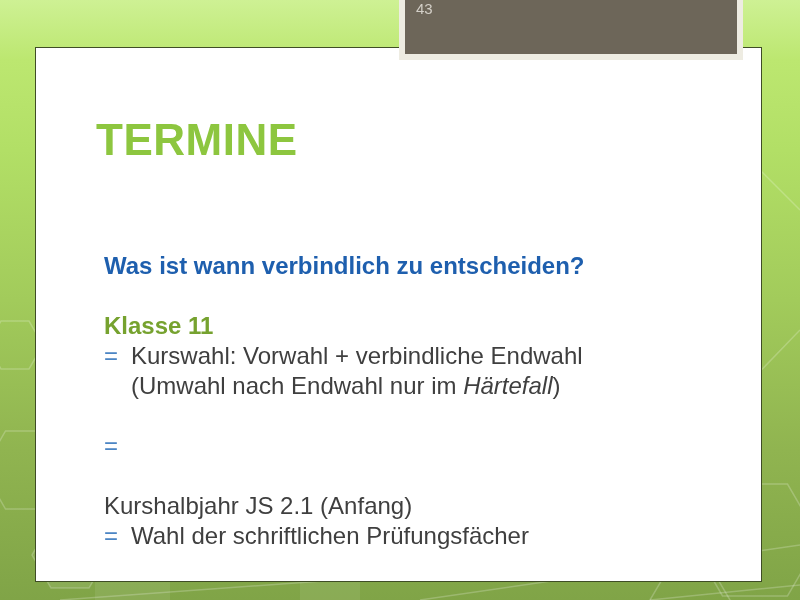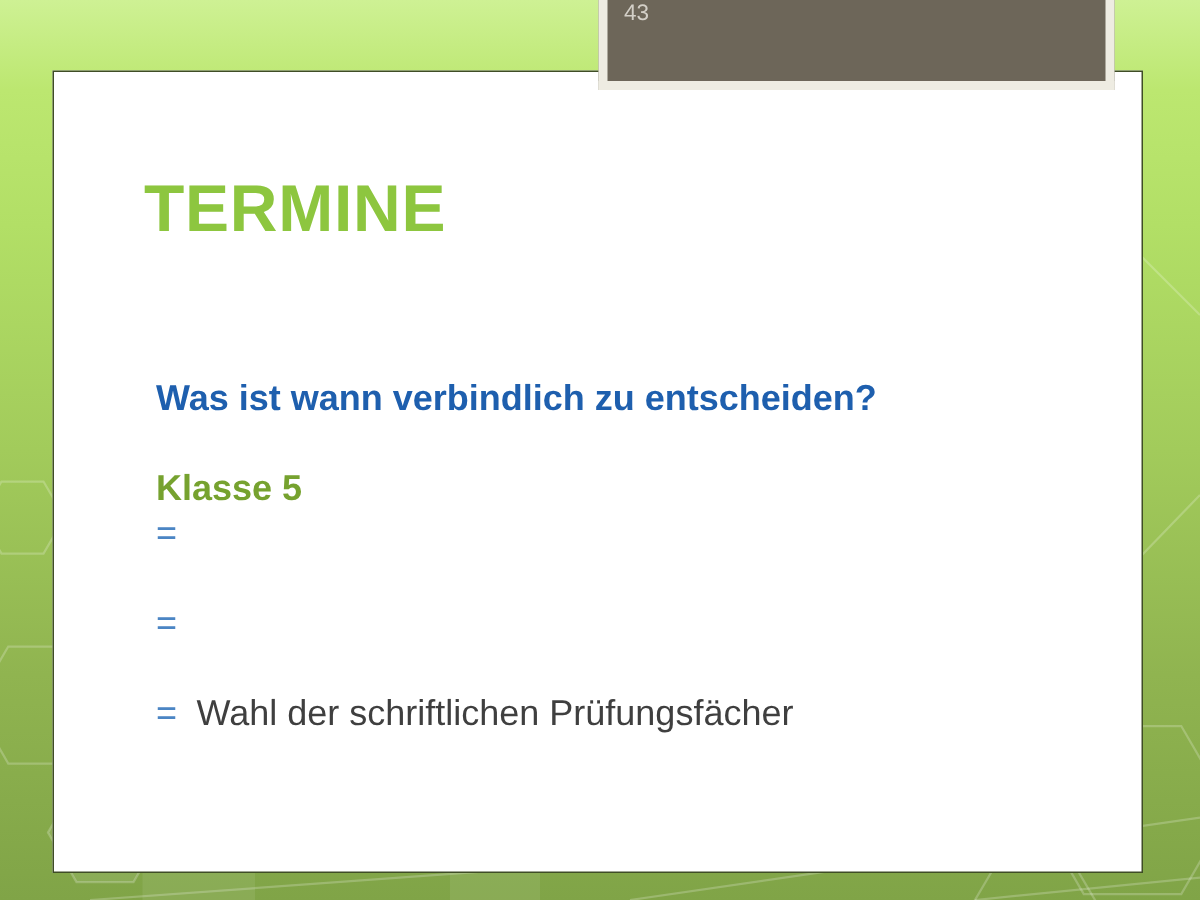--- a/index.html
+++ b/index.html
@@ -115,33 +115,37 @@
 
   <div class="content-box">
 
     <h1 class="slide-title">TERMINE</h1>
 
     <div class="slide-body">
 
       <p class="question">Was ist wann verbindlich zu entscheiden?</p>
 
       <div class="section">
-        <p class="sec-heading green">Klasse 5</p>
+        <p class="sec-heading green">Klasse 11</p>
         <p class="line">
           <span class="eq">=</span>
+            <span>Kurswahl: Vorwahl + verbindliche Endwahl</span>
+        </p>
+        <p class="line cont"><span>(Umwahl nach Endwahl nur im </span><span class="it">Härtefall</span><span>)</span>
         </p>
       </div>
 
       <div class="section">
         <p class="line">
           <span class="eq">=</span>
         </p>
       </div>
 
       <div class="section">
+        <p class="sec-heading">Kurshalbjahr JS 2.1 (Anfang)</p>
         <p class="line">
           <span class="eq">=</span>
             <span>Wahl der schriftlichen Prüfungsfächer</span>
         </p>
       </div>
 
     </div>
   </div>
 
   <div class="page-box">

